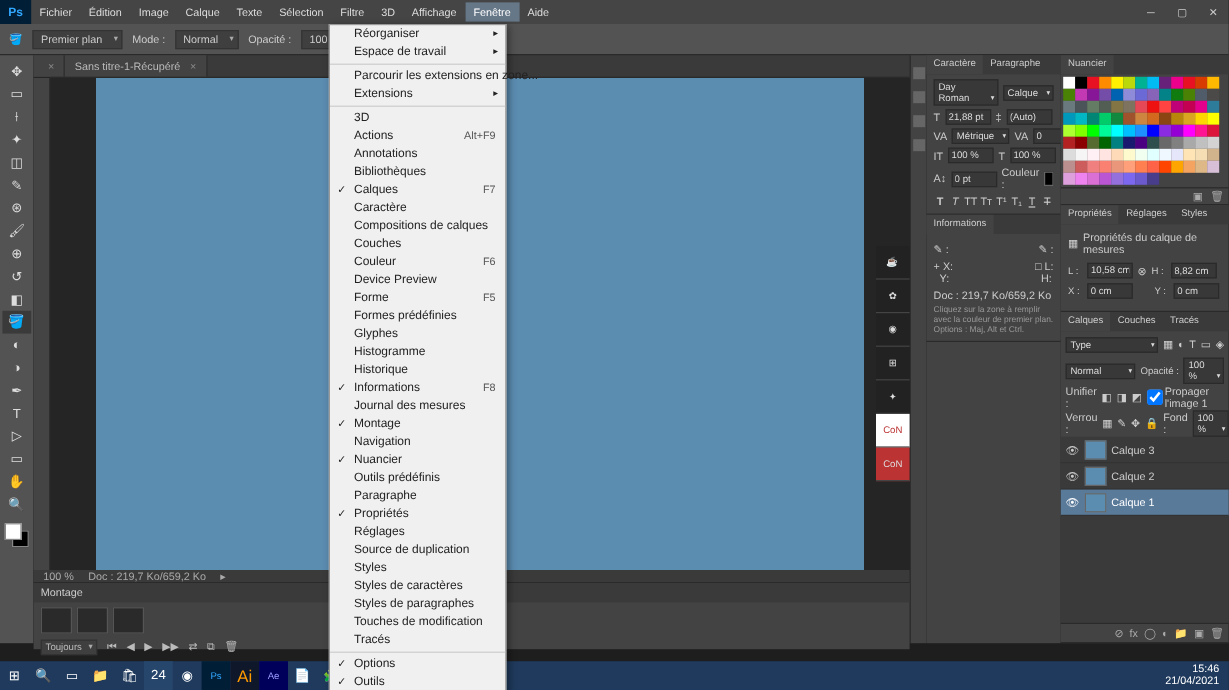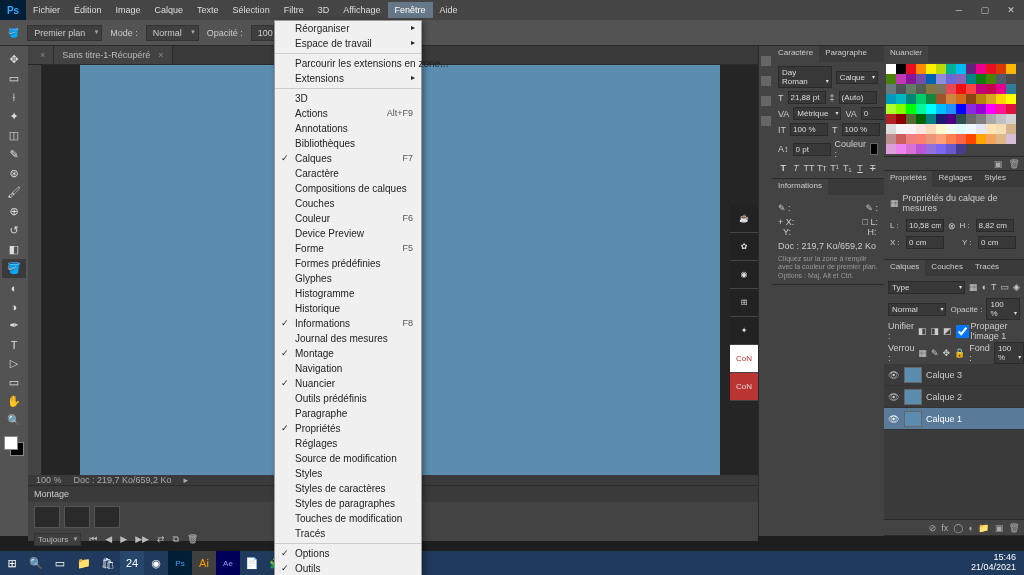--- a/index.html
+++ b/index.html
@@ -469,21 +469,21 @@
       <div class="layer-ctrl">
         <span class="mini-drop" style="flex:1">Normal</span>
         <span style="font-size:8px">Opacité :</span>
         <span class="mini-drop" style="flex:.4">100 %</span>
       </div>
       <div class="layer-ctrl" style="font-size:8px">
         <span>Unifier :</span>
         <span>◧</span>
           <span>◨</span>
           <span>◩</span>
-        <label style="display:flex;gap:2px;align-items:center">
+        <label style="display:flex;gap:2px;">
             <input type="checkbox" checked="" style="">
             <span>Propager l'image 1</span>
           </label>
       </div>
       <div class="layer-ctrl" style="font-size:8px">
         <span>Verrou :</span>
         <span>▦</span>
           <span>✎</span>
           <span>✥</span>
           <span>🔒</span>
@@ -544,41 +544,41 @@
     <div class="mi">Historique</div>
     <div class="mi check">Informations<span class="sc">F8</span></div>
     <div class="mi">Journal des mesures</div>
     <div class="mi check">Montage</div>
     <div class="mi">Navigation</div>
     <div class="mi check">Nuancier</div>
     <div class="mi">Outils prédéfinis</div>
     <div class="mi">Paragraphe</div>
     <div class="mi check">Propriétés</div>
     <div class="mi">Réglages</div>
-    <div class="mi">Source de modification</div>
+    <div class="mi">Source de duplication</div>
     <div class="mi">Styles</div>
     <div class="mi">Styles de caractères</div>
     <div class="mi">Styles de paragraphes</div>
     <div class="mi">Touches de modification</div>
     <div class="mi">Tracés</div>
     <div class="sep"></div>
     <div class="mi check">Options</div>
     <div class="mi check">Outils</div>
   </div>
 
 <div class="taskbar">
   <div class="tb">⊞</div>
   <div class="tb">🔍</div>
   <div class="tb">▭</div>
   <div class="tb">📁</div>
   <div class="tb">🛍</div>
   <div class="tb" style="background:#27466b">24</div>
   <div class="tb">◉</div>
   <div class="tb" style="background:#001e36;color:#31a8ff;font-size:8px">Ps</div>
-  <div class="tb" style="background:#404040;color:#ff9a00;font-size:11px">Ai</div>
+  <div class="tb" style="background:#0f172a;color:#ff9a00;font-size:14px">Ai</div>
   <div class="tb" style="background:#00005b;color:#9999ff;font-size:8px">Ae</div>
   <div class="tb">📄</div>
   <div class="tb">🧩</div>
   <div class="tb">🟦</div>
   <div class="tb">✎</div>
   <div class="tb" style="background:#ca8">🍺</div>
   <div class="time">
     <div>15:46</div>
     <div>21/04/2021</div>
   </div>

